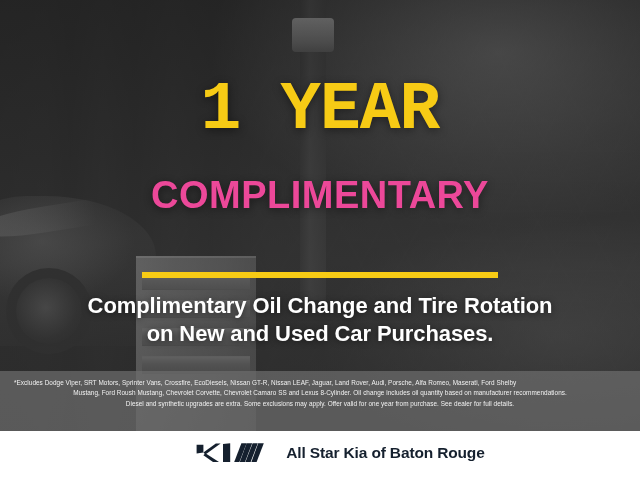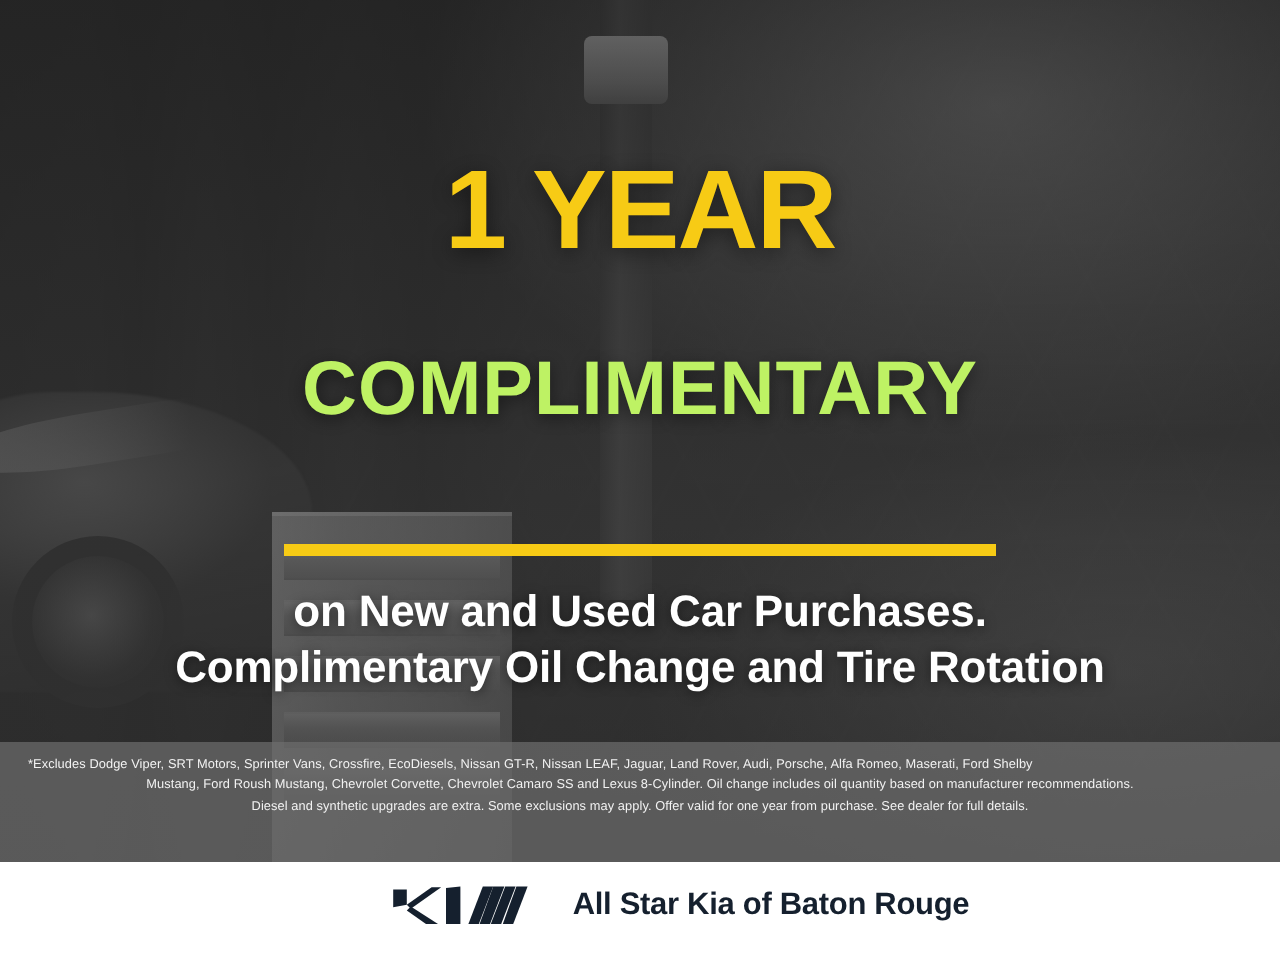--- a/index.html
+++ b/index.html
@@ -140,37 +140,38 @@
   
   .hero-text {
     position:absolute;
     inset:0;
     text-align:center;
   }
 
   .headline {
     position:absolute;
     left:0; right:0; top:78px;
-    font-size:56px;
+    font-size:68px;
     line-height:.95;
     font-weight:700;
     letter-spacing:-1px;
     color:#F7CB15;
     text-shadow:0 2px 10px rgba(0,0,0,.45);
     white-space:nowrap;
+    font-family:Liberation Mono, monospace;
   }
 
   .subhead-1, .subhead-2 {
     position:absolute;
     left:0; right:0;
     font-size:38px;
     line-height:1;
     font-weight:700;
     letter-spacing:.5px;
-    color:#bef264;
+    color:#ec4899;
     text-shadow:0 2px 8px rgba(0,0,0,.45);
     white-space:nowrap;
   }
   .subhead-1 { top:176px; }
   .subhead-2 { top:220px; }
 
   .divider {
     position:absolute;
     left:142px; top:272px;
     width:356px; height:6px;
@@ -253,22 +254,22 @@
     <div class="hero-text">
 
       <div class="headline">1 YEAR</div>
 
       <div class="subhead-1">COMPLIMENTARY</div>
 
 
       <div class="divider"></div>
 
       <div class="promo">
+        <div>Complimentary Oil Change and Tire Rotation</div>
         <div>on New and Used Car Purchases.</div>
-        <div>Complimentary Oil Change and Tire Rotation</div>
       </div>
 
       <div class="disclaimer">
         <div class="dl1">*Excludes Dodge Viper, SRT Motors, Sprinter Vans, Crossfire, EcoDiesels, Nissan GT-R, Nissan LEAF, Jaguar, Land Rover, Audi, Porsche, Alfa Romeo, Maserati, Ford Shelby</div>
         <div class="dl2">Mustang, Ford Roush Mustang, Chevrolet Corvette, Chevrolet Camaro SS and Lexus 8-Cylinder. Oil change includes oil quantity based on manufacturer recommendations.</div>
         <div class="dl3">Diesel and synthetic upgrades are extra. Some exclusions may apply. Offer valid for one year from purchase. See dealer for full details.</div>
       </div>
 
     </div>
   </div>

